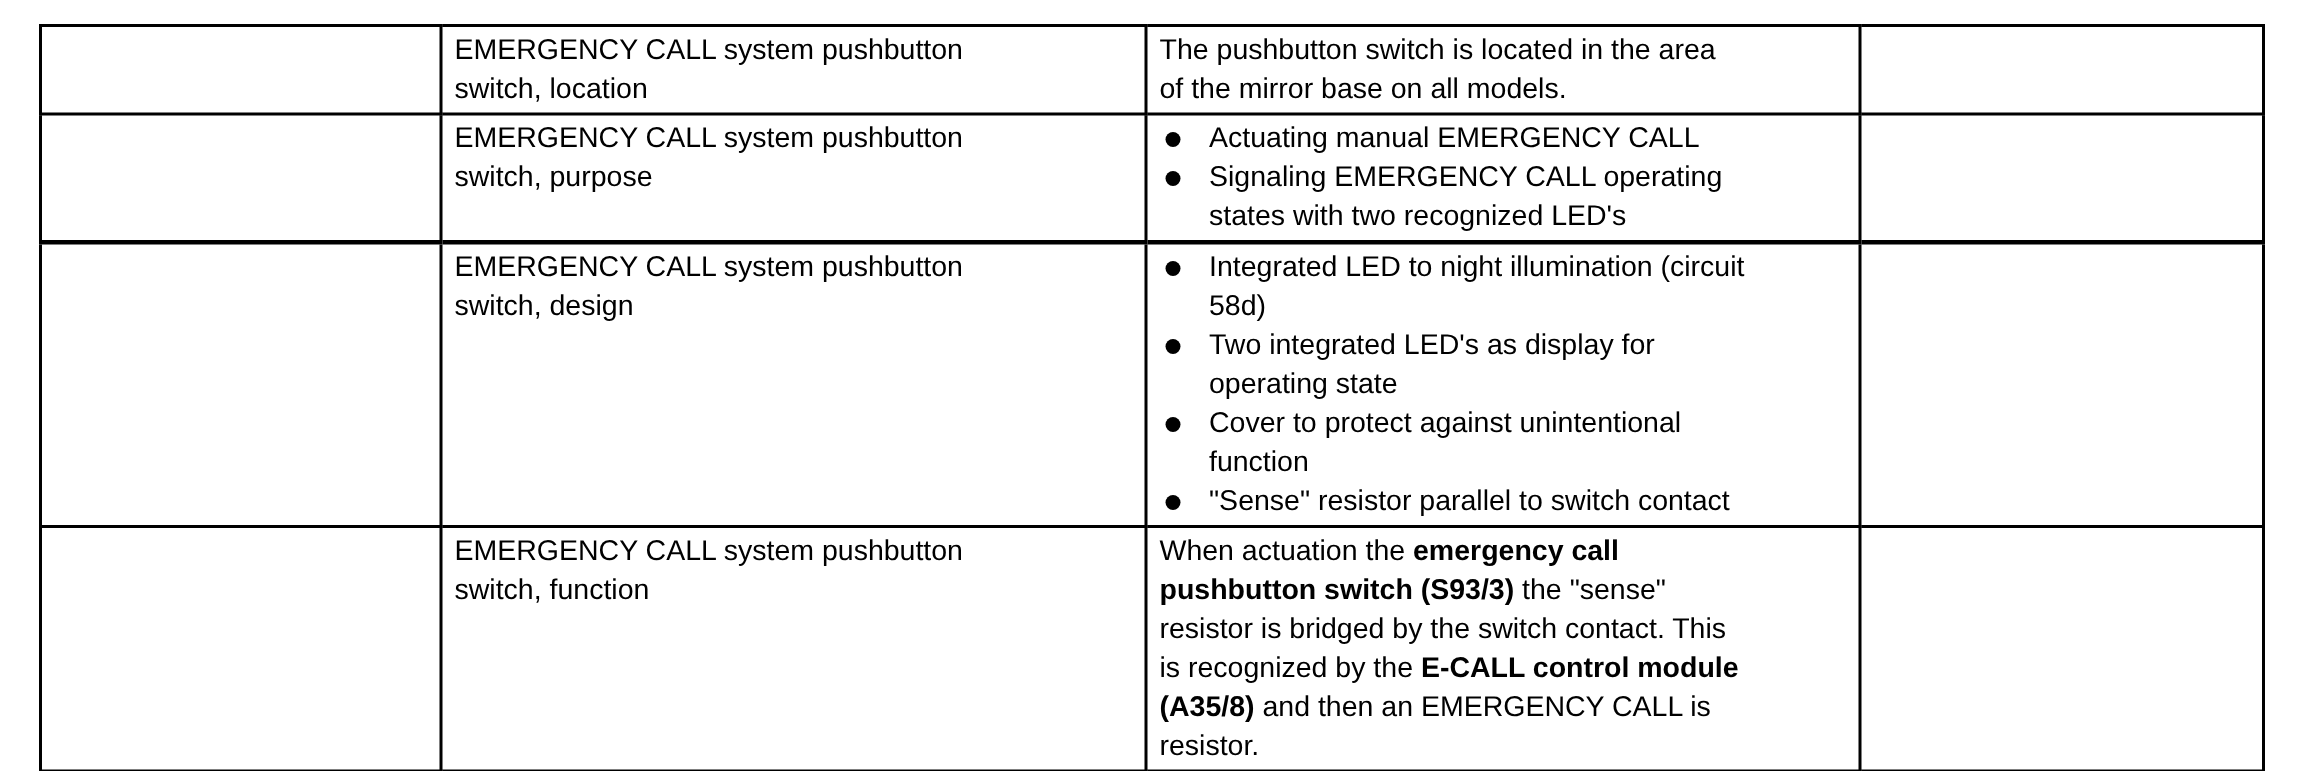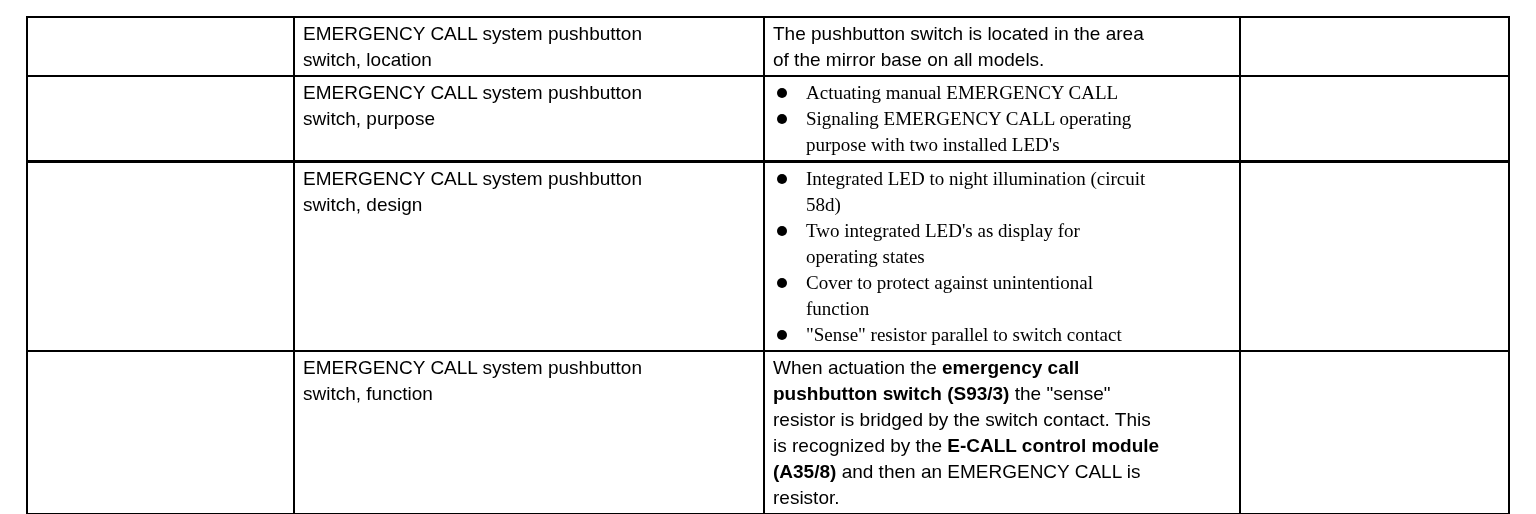--- a/index.html
+++ b/index.html
@@ -32,21 +32,20 @@
   tr.thick-top td { border-top-width: 3px; }
 
   td.col-desc { padding-left: 7px; padding-right: 4px; }
 
   .topic-text, .desc-text { white-space: pre-line; margin: 0; }
 
   ul.desc-bullets {
     list-style: none;
     margin: 0;
     padding: 0;
-    font-family: Liberation Serif, serif;
   }
   ul.desc-bullets li {
     position: relative;
     padding-left: 33px;
     white-space: pre-line;
   }
   ul.desc-bullets li::before {
     content: "";
     position: absolute;
     left: 4px;
@@ -84,38 +83,38 @@
     <tr style="height:83px;">
       <td class="col-empty"></td>
       <td class="col-topic">
         <p class="topic-text">EMERGENCY CALL system pushbutton
 switch, purpose</p>
       </td>
       <td class="col-desc">
         <ul class="desc-bullets">
             <li>Actuating manual EMERGENCY CALL</li>
             <li>Signaling EMERGENCY CALL operating
-purpose with two installed LED's</li>
+states with two recognized LED's</li>
           </ul>
       </td>
       <td class="col-empty"></td>
     </tr>
 
     <tr class="thick-top" style="height:184px;">
       <td class="col-empty"></td>
       <td class="col-topic">
         <p class="topic-text">EMERGENCY CALL system pushbutton
 switch, design</p>
       </td>
       <td class="col-desc">
         <ul class="desc-bullets">
             <li>Integrated LED to night illumination (circuit
 58d)</li>
             <li>Two integrated LED's as display for
-operating states</li>
+operating state</li>
             <li>Cover to protect against unintentional
 function</li>
             <li>"Sense" resistor parallel to switch contact</li>
           </ul>
       </td>
       <td class="col-empty"></td>
     </tr>
 
     <tr style="height:155px;">
       <td class="col-empty"></td>

